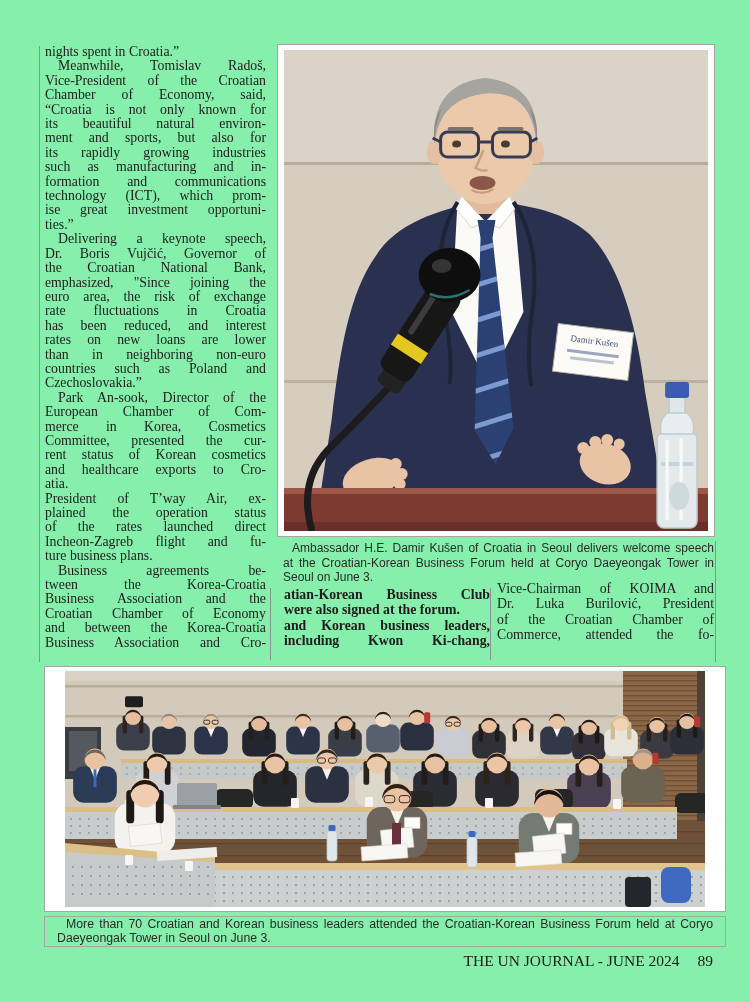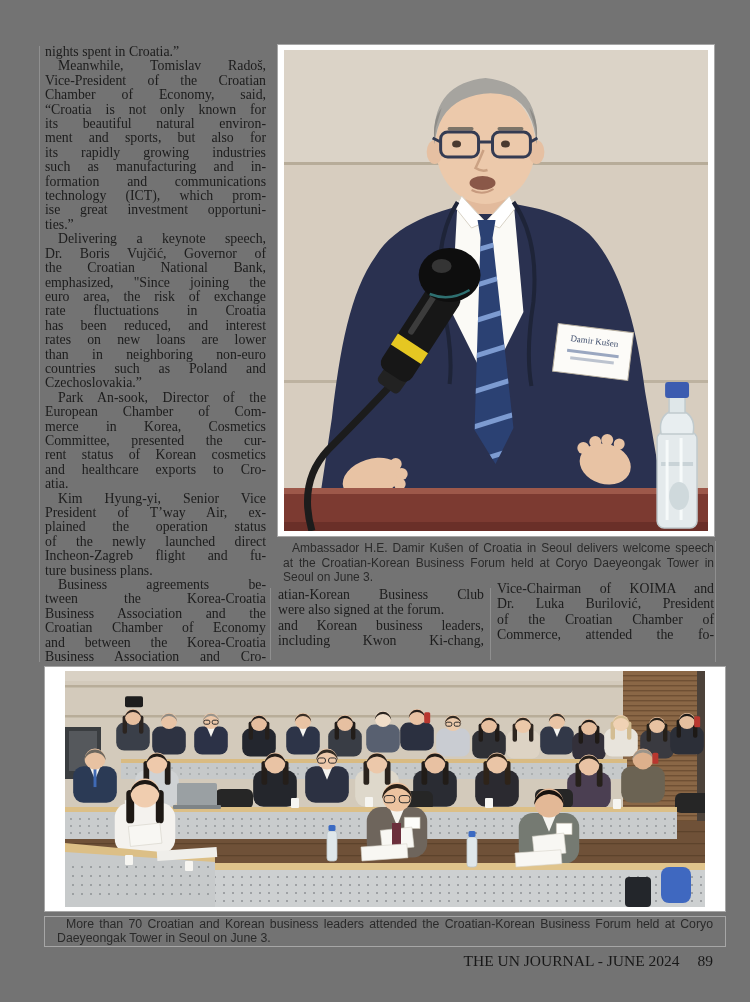--- a/index.html
+++ b/index.html
@@ -1,21 +1,21 @@
 <!DOCTYPE html>
 <html><head>
 <meta charset="utf-8">
 <style>
   html,body{margin:0;padding:0;background:#e9e9e9;}
-  .page{position:relative;width:750px;height:1002px;background:#737373;overflow:hidden;
+  .page{position:relative;width:750px;height:1002px;background:#86efac;overflow:hidden;
         font-family:"Liberation Serif","DejaVu Serif",serif;color:#1c1c1c;}
   .vrule{position:absolute;width:1px;background:#8f8f8f;}
   .col{position:absolute;font-size:13.8px;}
   .col1{left:45px;top:45px;width:221px;line-height:14.4px;}
-  .col2{left:278px;top:587px;width:206px;line-height:15.3px;}
+  .col2{left:284px;top:587px;width:206px;line-height:15.3px;font-weight:bold;}
   .col3{left:497px;top:581px;width:217px;line-height:15.3px;}
   .jline{text-align:justify;text-align-last:justify;white-space:normal;}
   .jline.end{text-align-last:left;}
   .jline.ind{text-indent:13px;}
   .photo-frame{position:absolute;background:#fff;border:1px solid #a6a6a6;box-sizing:border-box;}
   .photo-top{left:277px;top:44px;width:438px;height:493px;padding:5px 6px;}
   .photo-bottom{left:44px;top:666px;width:682px;height:246px;padding:4px 20px;}
   .photo-frame svg{display:block;width:100%;height:100%;}
   .caption{position:absolute;font-family:"Liberation Sans","DejaVu Sans",sans-serif;color:#2a2a2a;}
   .caption .jline.ind{text-indent:9px;}
@@ -61,24 +61,23 @@
       <div class="jline">than in neighboring non-euro</div>
       <div class="jline">countries such as Poland and</div>
       <div class="jline end">Czechoslovakia.”</div>
       <div class="jline ind">Park An-sook, Director of the</div>
       <div class="jline">European Chamber of Com-</div>
       <div class="jline">merce in Korea, Cosmetics</div>
       <div class="jline">Committee, presented the cur-</div>
       <div class="jline">rent status of Korean cosmetics</div>
       <div class="jline">and healthcare exports to Cro-</div>
       <div class="jline end">atia.</div>
-      <div class="jline ind">Kim Hyung-yi, Senior Vice</div>
       <div class="jline">President of T’way Air, ex-</div>
       <div class="jline">plained the operation status</div>
-      <div class="jline">of the newly launched direct</div>
+      <div class="jline">of the rates launched direct</div>
       <div class="jline">Incheon-Zagreb flight and fu-</div>
       <div class="jline end">ture business plans.</div>
       <div class="jline ind">Business agreements be-</div>
       <div class="jline">tween the Korea-Croatia</div>
       <div class="jline">Business Association and the</div>
       <div class="jline">Croatian Chamber of Economy</div>
       <div class="jline">and between the Korea-Croatia</div>
       <div class="jline">Business Association and Cro-</div>
     </div>
   <div class="col col2">

